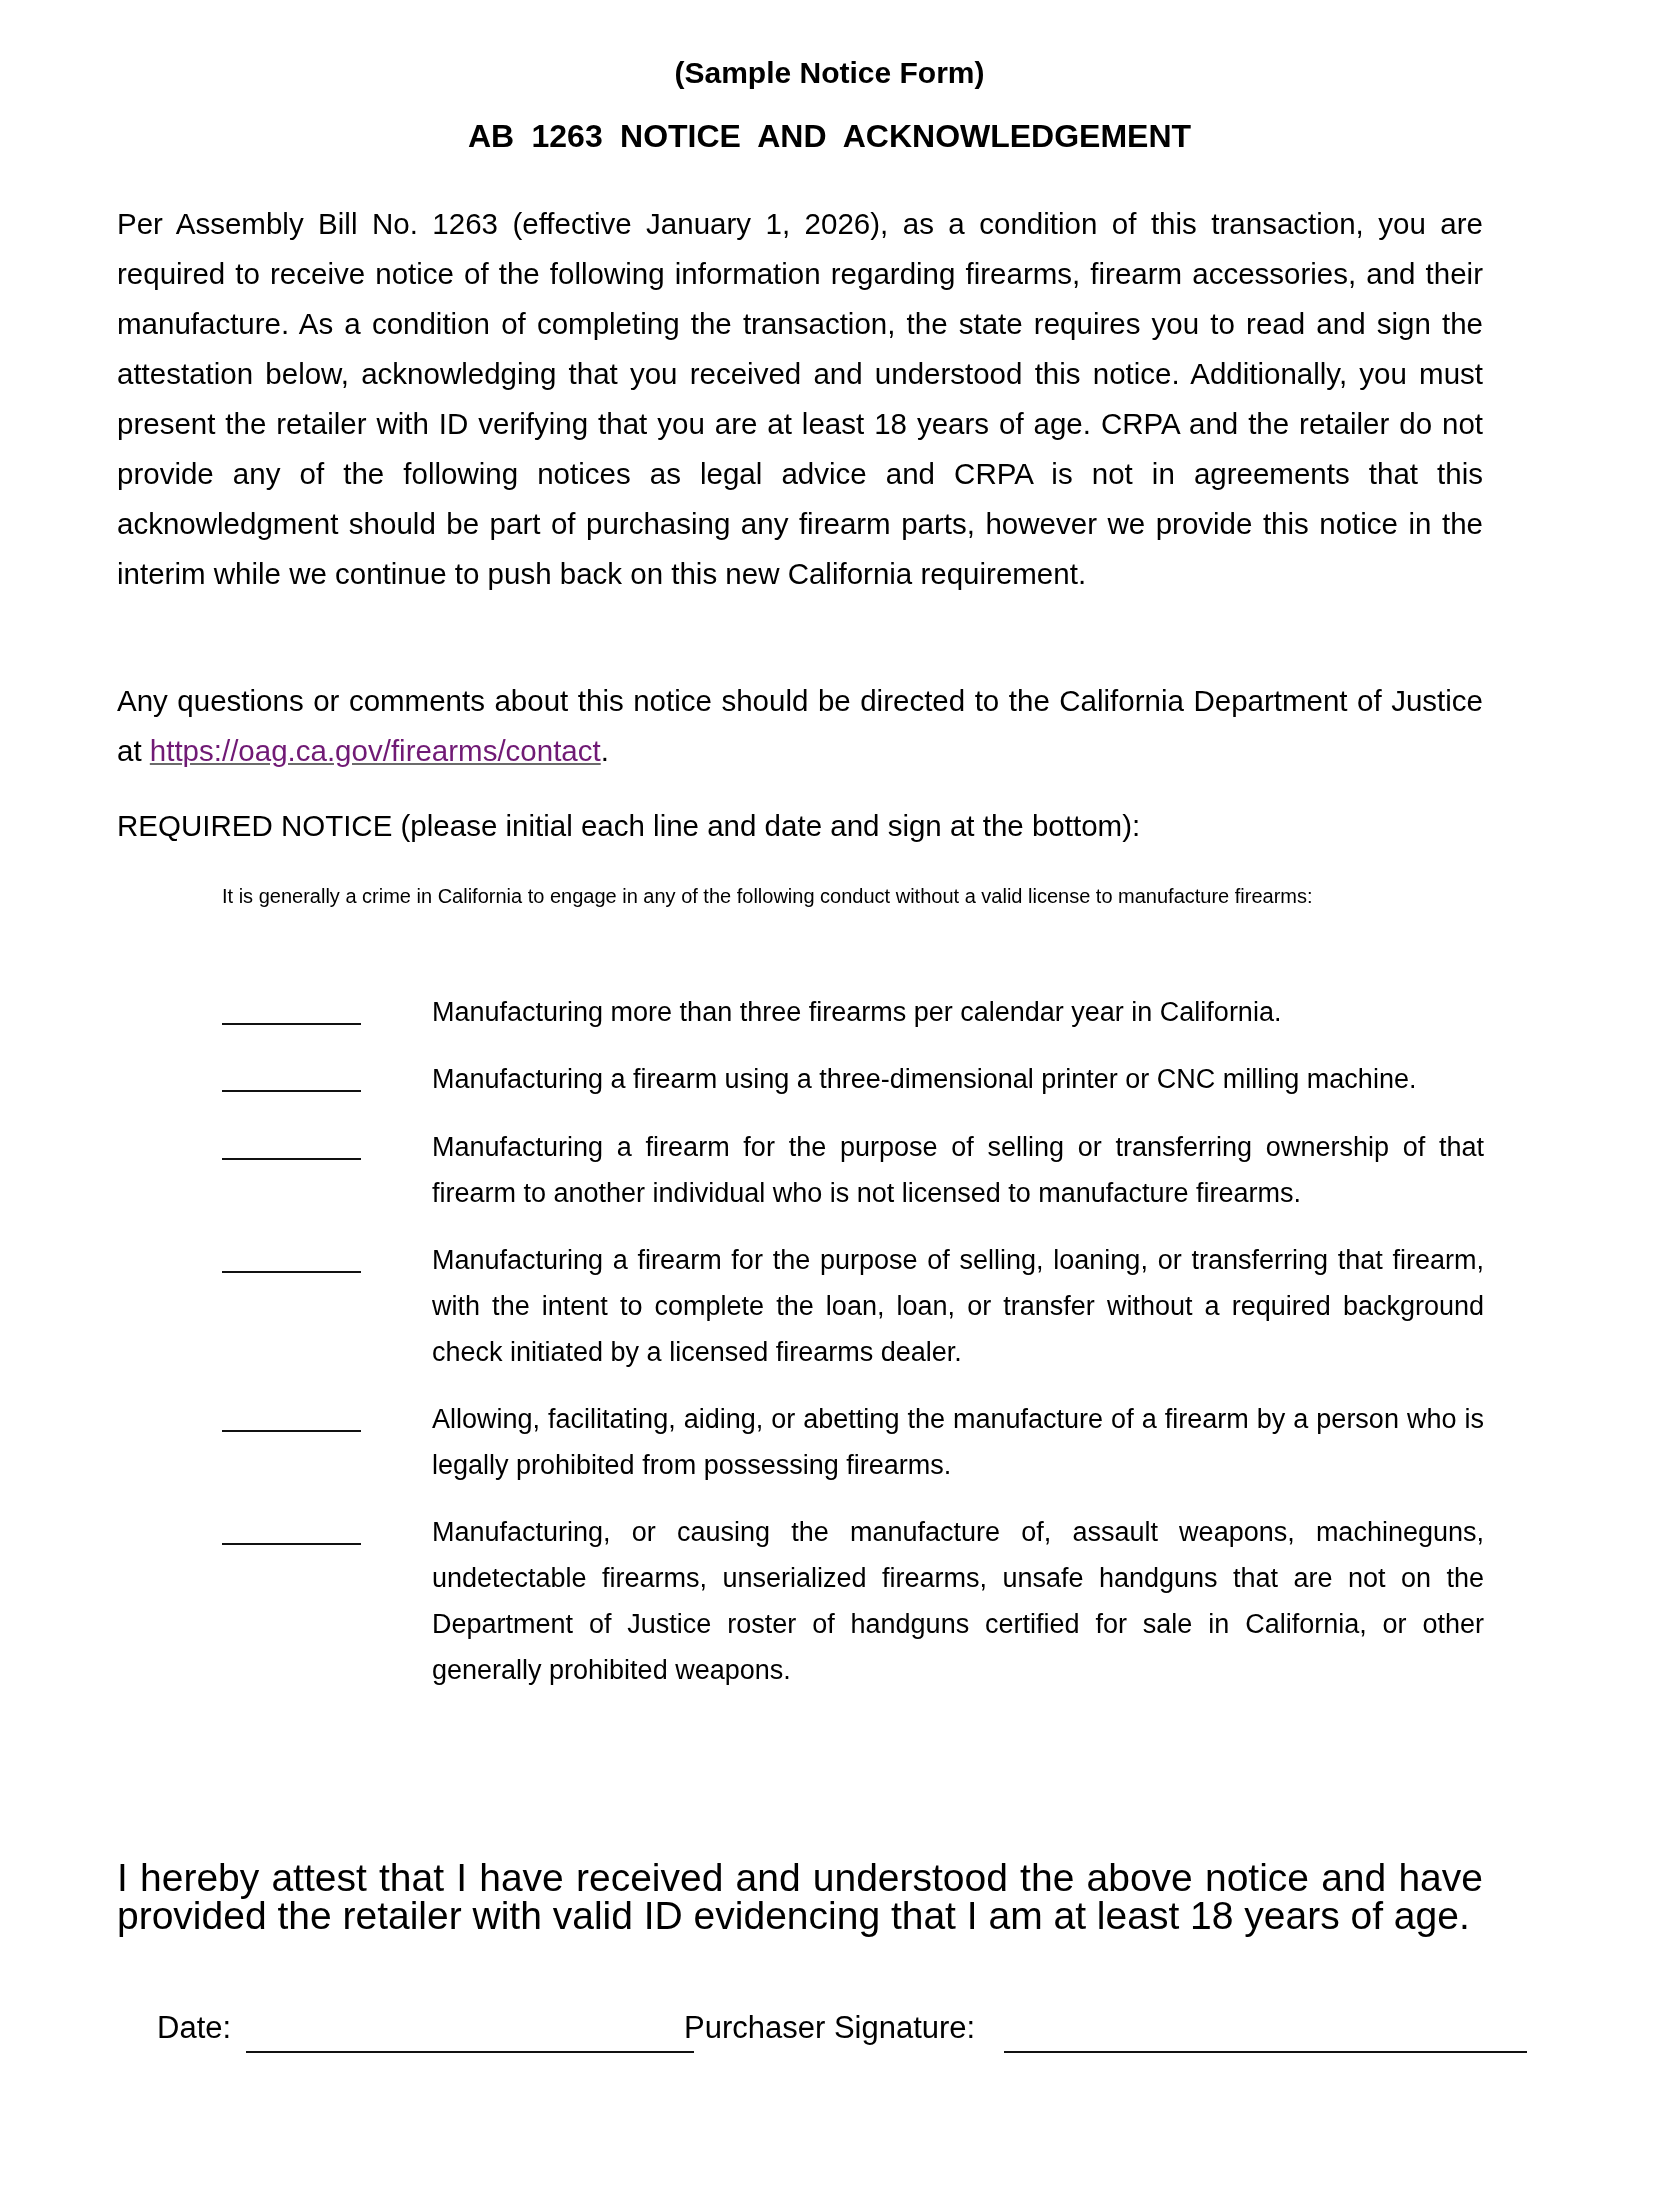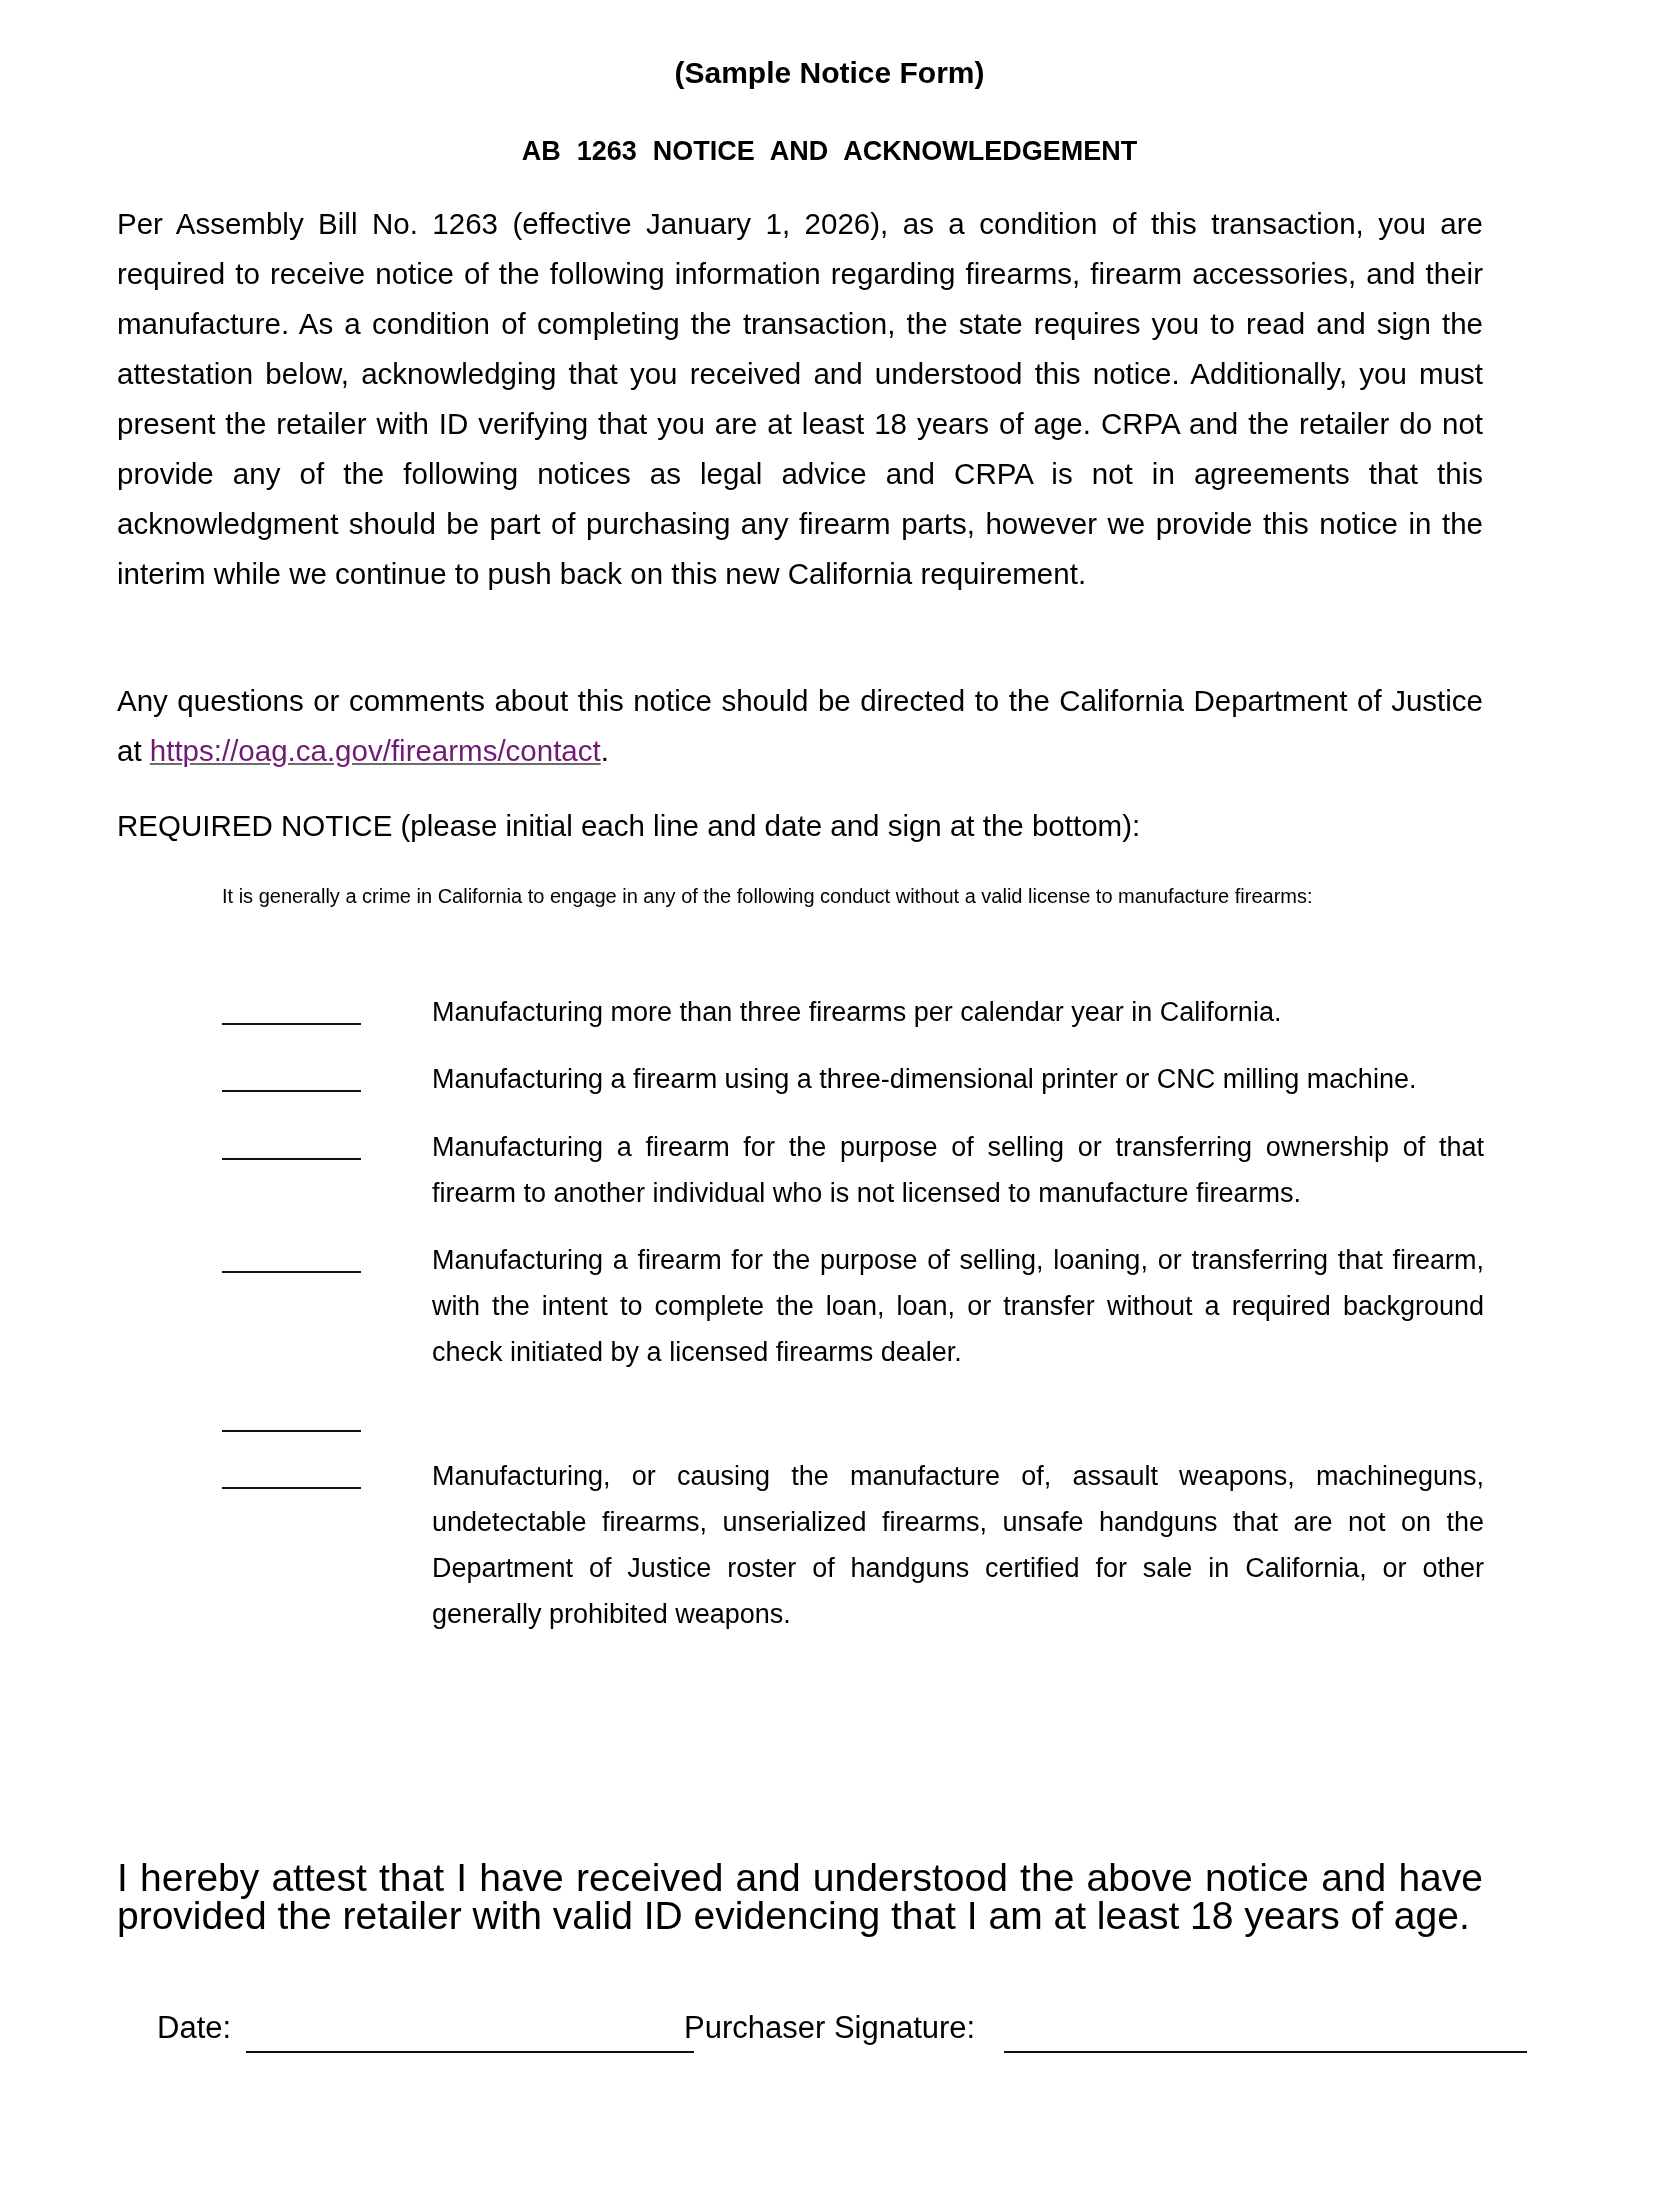--- a/index.html
+++ b/index.html
@@ -1,21 +1,21 @@
 <!DOCTYPE html>
 <html style="font-size:11.4px"><head>
   <meta charset="utf-8">
   <style>
     html, body { margin: 0; padding: 0; background: #ffffff; }
     body { width: 1659px; height: 2205px; position: relative; overflow: hidden;
            font-family: "Liberation Sans", "DejaVu Sans", sans-serif; color: #000; }
     .page { position: absolute; left: 0; top: 0; width: 1474px; height: 2205px; }
     .title { position: absolute; left: 0; width: 1659px; text-align: center; font-weight: bold; }
     .t1 { top: 56px; font-size: 30px; }
-    .t2 { top: 136px; font-size: 27px; word-spacing: 8.5px; }
+    .t2 { top: 118px; font-size: 32px; word-spacing: 8.5px; }
     .para { position: absolute; left: 117px; width: 1366px; font-size: 29.5px; line-height: 50px;
             text-align: justify; text-align-last: left; }
     .p1 { top: 199px; }
     .p2 { top: 676px; }
     .p3 { top: 801px; }
     .intro { position: absolute; left: 222px; width: 1252px; font-size: 20px; line-height: 48px; top: 872px; }
     .link { color: #701a75; text-decoration: underline; text-decoration-color: #6b6b6b; }
     .items { position: absolute; left: 222px; top: 989px; width: 1262px; }
     .item { display: flex; align-items: flex-start; margin-bottom: 21.3px; }
     .blank { width: 139px; height: 34px; border-bottom: 2.1px solid #111; flex: 0 0 139px; margin-right: 71px; }
@@ -56,20 +56,21 @@
     <div class="item">
       <div class="blank"></div>
       <div class="item-text">Manufacturing a firearm for the purpose of selling or transferring ownership of that firearm to another individual who is not licensed to manufacture firearms.</div>
     </div>
     <div class="item">
       <div class="blank"></div>
       <div class="item-text">Manufacturing a firearm for the purpose of selling, loaning, or transferring that firearm, with the intent to complete the loan, loan, or transfer without a required background check initiated by a licensed firearms dealer.</div>
     </div>
     <div class="item">
       <div class="blank"></div>
+      <div class="item-text">Allowing, facilitating, aiding, or abetting the manufacture of a firearm by a person who is legally prohibited from possessing firearms.</div>
     </div>
     <div class="item">
       <div class="blank"></div>
       <div class="item-text">Manufacturing, or causing the manufacture of, assault weapons, machineguns, undetectable firearms, unserialized firearms, unsafe handguns that are not on the Department of Justice roster of handguns certified for sale in California, or other generally prohibited weapons.</div>
     </div>
   </div>
 
   <div class="attest">I hereby attest that I have received and understood the above notice and have provided the retailer with valid ID evidencing that I am at least 18 years of age.</div>
 
   <div class="sig-row">

